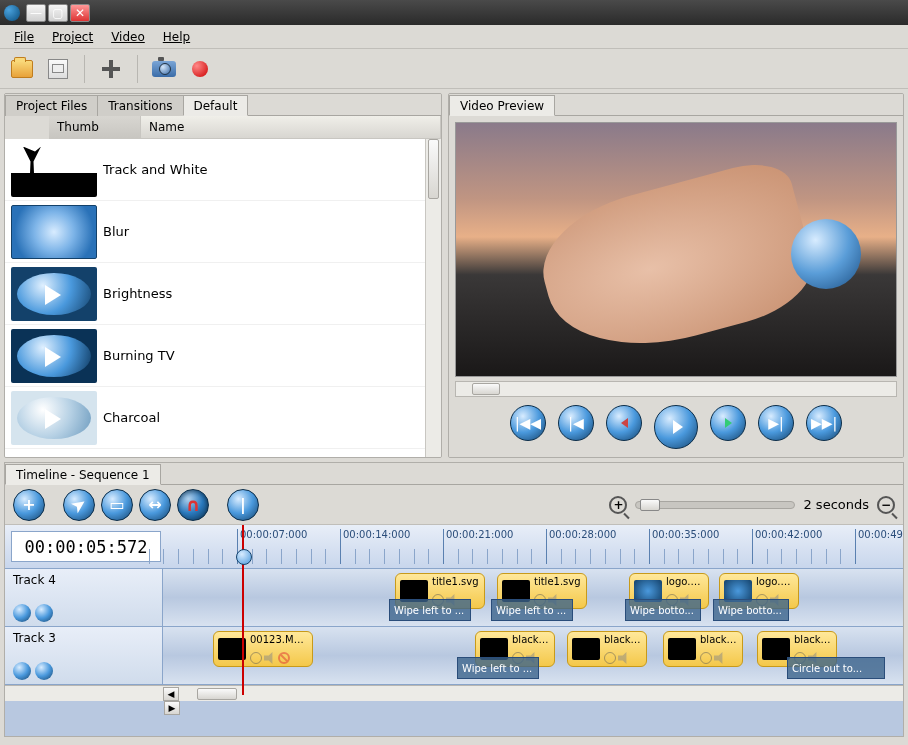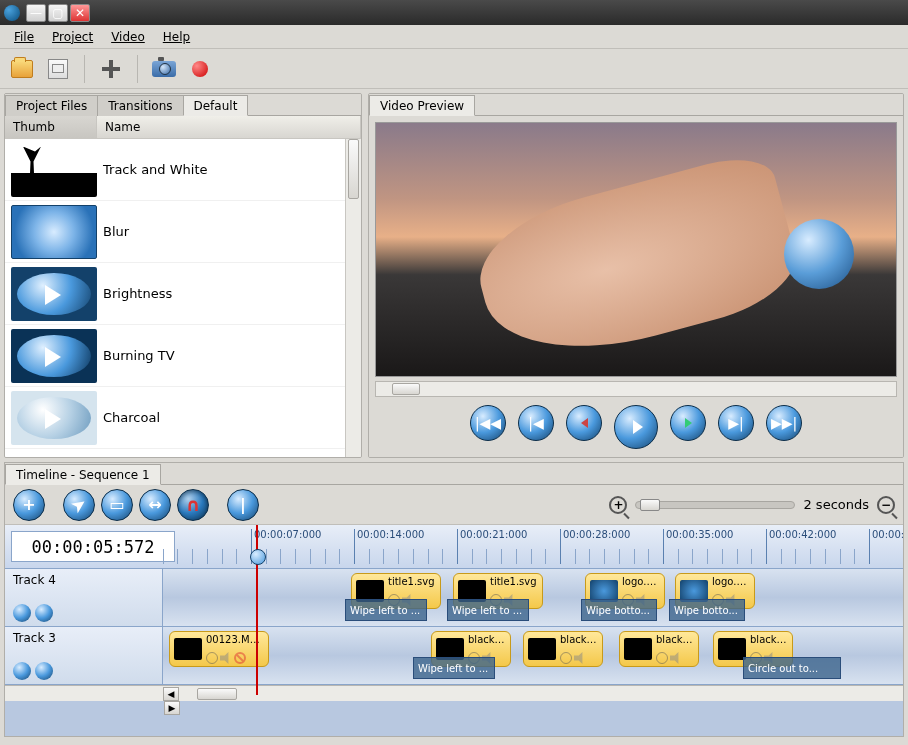--- a/index.html
+++ b/index.html
@@ -30,30 +30,30 @@
 .icon-plus:before { left:7px; top:0; width:4px; height:18px; }
 .icon-plus:after { top:7px; left:0; height:4px; width:18px; }
 .icon-camera { width:24px; height:16px; background: linear-gradient(#7aa5d6,#3a6ca8); border-radius:3px; position:relative; }
 .icon-camera:before { content:""; position:absolute; top:-4px; left:6px; width:6px; height:4px; background:#555; border-radius:1px; }
 .icon-camera:after { content:""; position:absolute; top:2px; left:7px; width:10px; height:10px; border-radius:50%; background: radial-gradient(circle at 30% 30%, #d4e6f9,#3a6ca8); border:1px solid #234; }
 .icon-record { width:16px; height:16px; border-radius:50%; background: radial-gradient(circle at 30% 30%, #f88,#c00); }
 
 
 .main { display: flex; height: 373px; padding: 4px; gap: 6px; }
 .panel { background: #dcdad5; border: 1px solid #b0aea9; border-radius: 2px; display: flex; flex-direction: column; overflow: hidden; }
-.left-panel { width: 358px; }
+.left-panel { width: 438px; }
 .right-panel { flex: 1; }
 
 
 .tabs { display: flex; height: 22px; background: #dcdad5; border-bottom: 1px solid #a8a6a1; }
 .tab { padding: 3px 10px; border: 1px solid #a8a6a1; border-bottom: none; background: #d0cec9; margin-right: -1px; cursor: pointer; position: relative; top: 1px; }
 .tab.active { background: #ecebe7; z-index: 1; border-bottom: 1px solid #ecebe7; }
 
 
-.listhead { display: flex; background: #ecebe7; border-bottom: 1px solid #c8c6c1; }
+.listhead { display: flex; background: #ecebe7; border-bottom: 1px solid #c8c6c1; margin-left: 44px; }
 .listhead .col { padding: 4px 8px; border-right: 1px solid #c8c6c1; background: linear-gradient(#f0efe9,#d8d6d1); font-size: 12px; }
 .listhead .col.thumb { width: 92px; background: linear-gradient(#d8d6d1,#c8c6c1); }
 .listwrap { flex: 1; display: flex; overflow: hidden; }
 .list { flex: 1; background: #fff; overflow-y: hidden; }
 .listrow { display: flex; align-items: center; height: 62px; border-bottom: 1px solid #f0f0f0; cursor: pointer; }
 .listrow .thumb { width: 86px; height: 54px; margin: 0 6px; border-radius: 2px; position: relative; overflow: hidden; }
 .listrow .name { font-size: 13px; }
 .thumb.bw { background: linear-gradient(#fff 55%, #000 55%); }
 .thumb.bw:before { content:""; position:absolute; left:6px; top:4px; width:30px; height:50px; background:#000; clip-path: polygon(40% 100%, 45% 30%, 20% 0%, 60% 10%, 80% 0%, 55% 30%, 60% 100%); }
 .thumb.blur { background: radial-gradient(circle at 50% 50%, #d8ecff 0%, #7db4e8 40%, #2a72b8 80%); border:1px solid #13416a; }
@@ -95,33 +95,33 @@
 .zoom-slider { width: 160px; height: 8px; background: #c8c6c1; border: 1px solid #a8a6a1; border-radius: 4px; position: relative; }
 .zoom-slider .zthumb { position:absolute; left:4px; top:-3px; width:20px; height:12px; background: linear-gradient(#fafafa,#d8d6d1); border:1px solid #888; border-radius:2px; }
 .zoom-icon { width:18px; height:18px; border:2px solid #555; border-radius:50%; position:relative; cursor:pointer; }
 .zoom-icon:after { content:""; position:absolute; bottom:-5px; right:-5px; width:7px; height:2px; background:#555; transform:rotate(45deg); }
 .zoom-icon.plus:before { content:"+"; position:absolute; inset:0; display:flex; align-items:center; justify-content:center; font-size:12px; font-weight:bold; }
 .zoom-icon.minus:before { content:"−"; position:absolute; inset:0; display:flex; align-items:center; justify-content:center; font-size:12px; font-weight:bold; }
 .zoom-label { font-size:13px; }
 
 .tl-body { flex:1; overflow:hidden; position:relative; background:#b8c8e0; }
 .ruler-row { display:flex; height:44px; background:linear-gradient(#e8eef8,#c8d6ec); border-bottom:1px solid #8aa5ca; }
-.time-box { width:164px; background:#fff; border:1px solid #8aa5ca; margin:6px; display:flex; align-items:center; justify-content:center; font-size:17px; font-family: monospace; }
+.time-box { width:150px; background:#fff; border:1px solid #8aa5ca; margin:6px; display:flex; align-items:center; justify-content:center; font-size:17px; font-family: monospace; }
 .ruler { flex:1; position:relative; font-size:10px; color:#2a4d7a; }
 .ruler .tick { position:absolute; top:4px; bottom:4px; border-left:1px solid #5a80b0; padding-left:2px; }
 .ruler .minor { position:absolute; top:24px; bottom:4px; border-left:1px solid #8aa5ca; }
 .playhead { position:absolute; top:0; bottom:0; width:2px; background:#c00; z-index:5; }
 .playhead:before { content:""; position:absolute; top:24px; left:-6px; width:14px; height:14px; border-radius:50%; background: radial-gradient(circle at 35% 30%, #d8ecff, #4a99dd); border:1px solid #13416a; }
 
 .track-row { display:flex; height:58px; border-bottom:1px solid #8aa5ca; background: linear-gradient(#d8e2f0, #b8c8e0 50%, #d8e2f0); }
 .track-head { width:158px; background: linear-gradient(#e8eef8,#d0dcec); border-right:1px solid #8aa5ca; padding:4px 8px; display:flex; flex-direction:column; justify-content:space-between; }
 .track-head .tname { font-size:12px; }
 .track-head .tbtns { display:flex; gap:4px; }
 .mini-btn { width:18px; height:18px; border-radius:50%; background: radial-gradient(circle at 35% 30%, #d8ecff, #4a99dd 50%, #13416a); cursor:pointer; }
-.track-lane { flex:1; position:relative; }
+.track-lane { flex:1; position:relative;margin-left:44px; }
 
 .clip { position:absolute; top:4px; height:36px; background: linear-gradient(#ffe89a, #f4c84a); border:1px solid #c89a1a; border-radius:6px; display:flex; align-items:center; padding:2px 4px; gap:3px; font-size:10px; overflow:hidden; }
 .clip .cthumb { width:28px; height:22px; background:#000; border-radius:2px; flex-shrink:0; }
 .clip .cthumb.logo { background: radial-gradient(circle at 50% 50%, #4a99dd, #13416a); }
 .clip .clabel { position:absolute; top:2px; left:36px; right:4px; white-space:nowrap; overflow:hidden; text-overflow:ellipsis; font-size:10px; }
 .clip .cicons { position:absolute; bottom:2px; left:36px; display:flex; gap:2px; }
 .clip .ci { width:12px; height:12px; opacity:0.5; }
 .clip .ci.eye { border-radius:50%; border:1px solid #555; }
 .clip .ci.snd { background:#888; clip-path: polygon(0 30%, 40% 30%, 70% 0, 70% 100%, 40% 70%, 0 70%); }
 .clip .ci.no { border-radius:50%; border:2px solid #d33; position:relative; }

